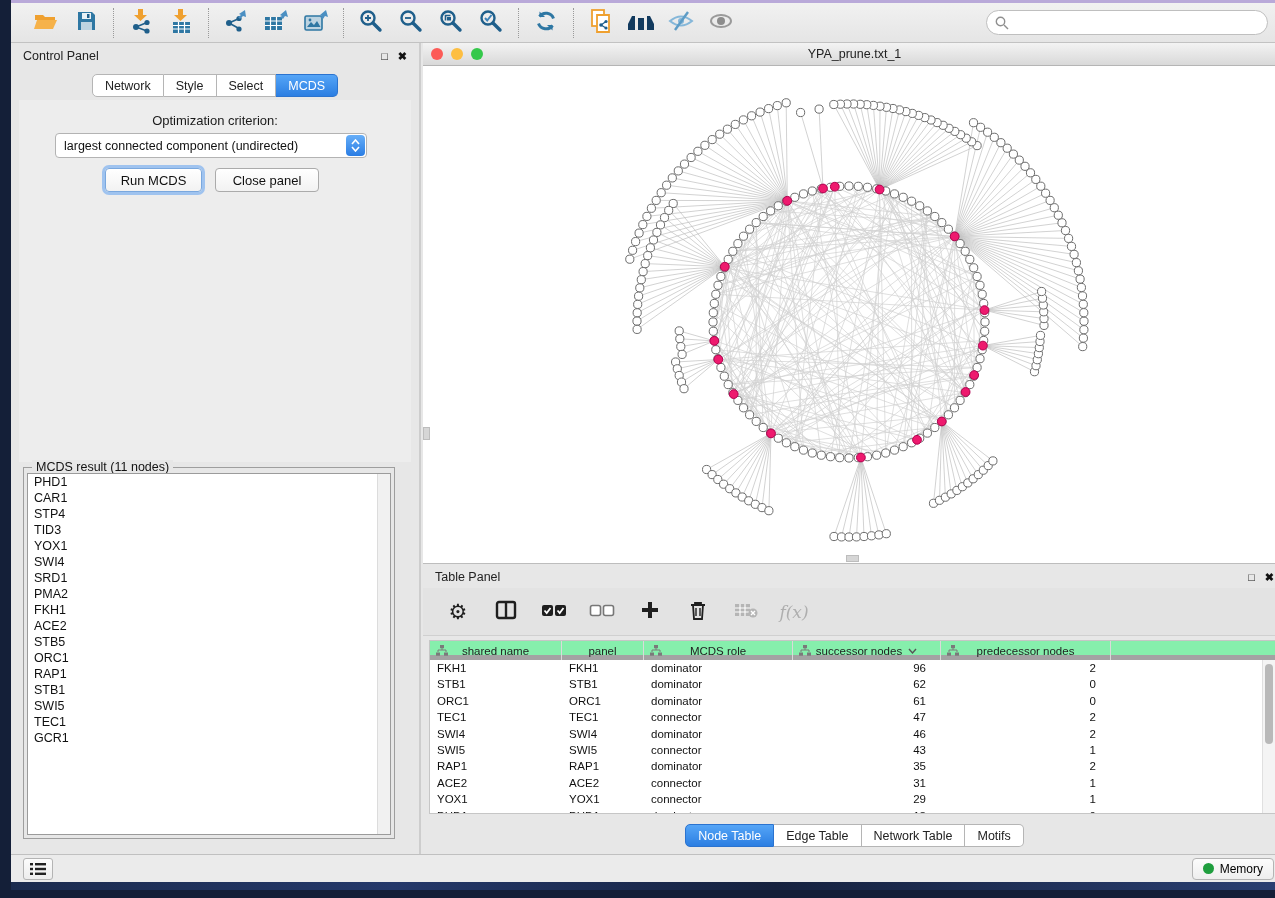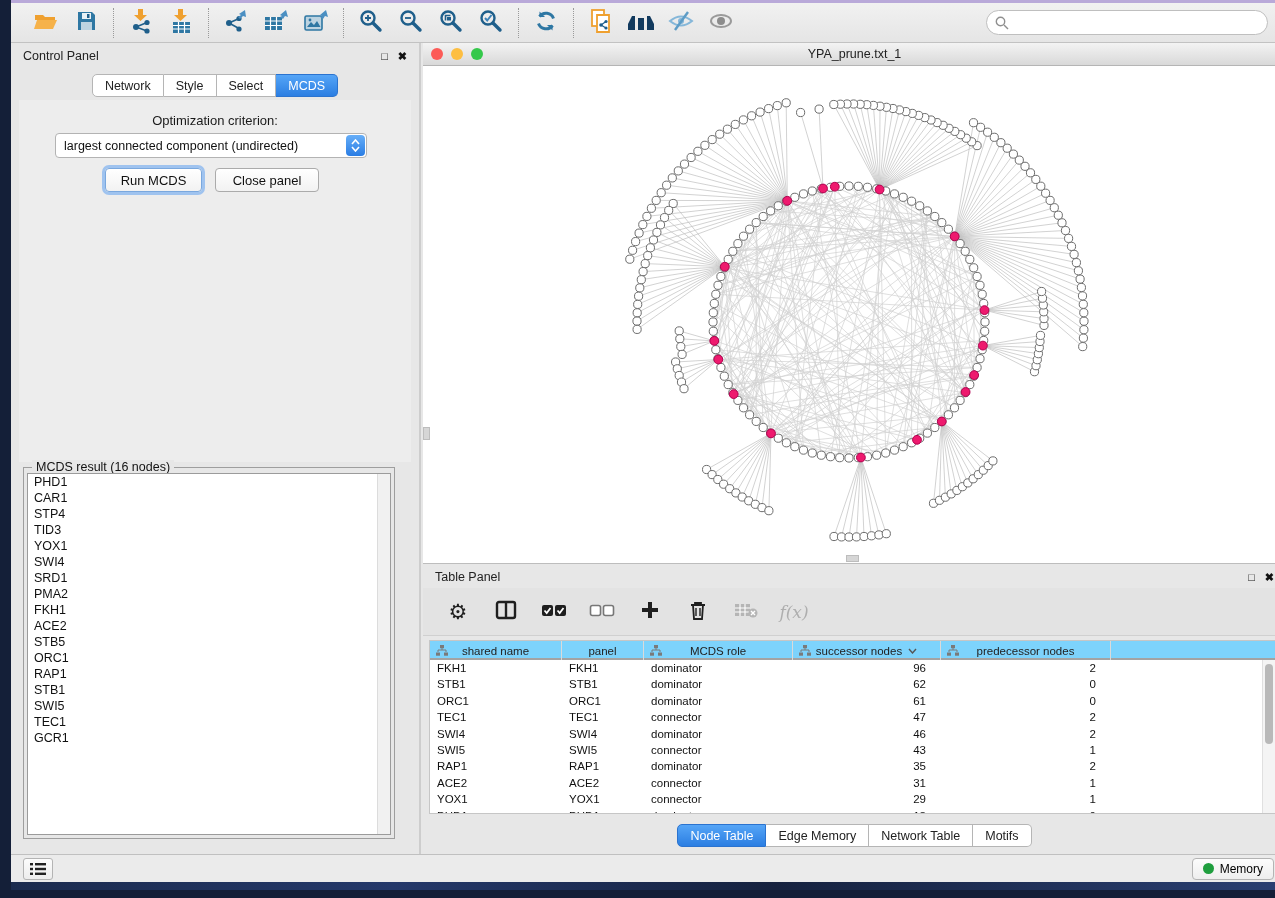--- a/index.html
+++ b/index.html
@@ -82,21 +82,21 @@
   .table-panel{position:absolute;left:0;top:520px;right:0;bottom:0;background:#e7e7e7;border-top:1px solid #bdbdbd;}
   .tp-toolbar{position:absolute;left:0;top:24px;width:100%;height:48px;background:#e3e3e3;
               border-bottom:1px solid #d0d0d0;display:flex;align-items:center;gap:22px;padding:0 22px;}
   .tp-btn{background:none;border:none;padding:0;display:flex;align-items:center;justify-content:center;
           width:26px;height:26px;cursor:pointer;}
   .tp-btn.disabled{cursor:default;}
   .fx-label{font-family:"DejaVu Serif",serif;font-style:italic;font-size:17px;color:#aeaeae;}
   .table-wrap{position:absolute;left:6px;right:10px;top:76px;bottom:40px;background:#fff;
               border:1px solid #c6c6c6;overflow:hidden;}
   .tgrid{display:grid;grid-template-columns:132px 82px 149px 148px 170px 1fr;}
-  .thead{background:#7dd3fc;border-bottom:2px solid #a3a3a3;height:19px;}
+  .thead{background:#86efac;border-bottom:5px solid #a3a3a3;height:19px;}
   .th{position:relative;font-size:11.5px;color:#222;display:flex;align-items:center;justify-content:center;
       border-right:1px solid #dadada;height:19px;}
   .th .h-icon{position:absolute;left:6px;top:4px;}
   .th .sort{margin-left:6px;display:inline-flex;}
   .trow{height:16.4px;}
   .td{font-size:11.5px;color:#111;line-height:16.4px;white-space:nowrap;overflow:hidden;}
   .td.l{padding-left:7px;text-align:left;}
   .td.r{padding-right:15px;text-align:right;}
   .tv-scroll{position:absolute;right:0;top:19px;bottom:0;width:13px;background:#f4f4f4;border-left:1px solid #e0e0e0;}
   .tv-thumb{position:absolute;left:2px;right:2px;top:4px;height:80px;background:#b9b9b9;border-radius:5px;}
@@ -295,21 +295,21 @@
               <svg width="9" height="6" viewBox="0 0 9 6">
                   <path d="M1 1 L4.5 5 L8 1" fill="none" stroke="#fff" stroke-width="1.6"></path>
                 </svg>
             </span>
           </div>
           <button class="btn focused run-btn">Run MCDS</button>
           <button class="btn close-btn">Close panel</button>
         </div>
 
         <div class="result-box">
-          <div class="result-legend">MCDS result (16 nodes)</div>
+          <div class="result-legend">MCDS result (11 nodes)</div>
           <div class="result-list">
             <div>
                 <div class="result-item">PHD1</div>
                 <div class="result-item">CAR1</div>
                 <div class="result-item">STP4</div>
                 <div class="result-item">TID3</div>
                 <div class="result-item">YOX1</div>
                 <div class="result-item">SWI4</div>
                 <div class="result-item">SRD1</div>
                 <div class="result-item">PMA2</div>
@@ -1207,21 +1207,21 @@
                   <div class="td"></div>
                 </div>
               </div>
             <div class="tv-scroll">
               <div class="tv-thumb"></div>
             </div>
           </div>
 
           <div class="tp-tabs"><span class="seg">
                 <button class="seg-tab active">Node Table</button>
-                <button class="seg-tab">Edge Memory</button>
+                <button class="seg-tab">Edge Table</button>
                 <button class="seg-tab">Network Table</button>
                 <button class="seg-tab">Motifs</button>
               </span></div>
         </div>
       </div>
     </div>
 
     <div class="status-bar">
       <button class="list-btn">
         <svg width="16" height="12" viewBox="0 0 16 12">

